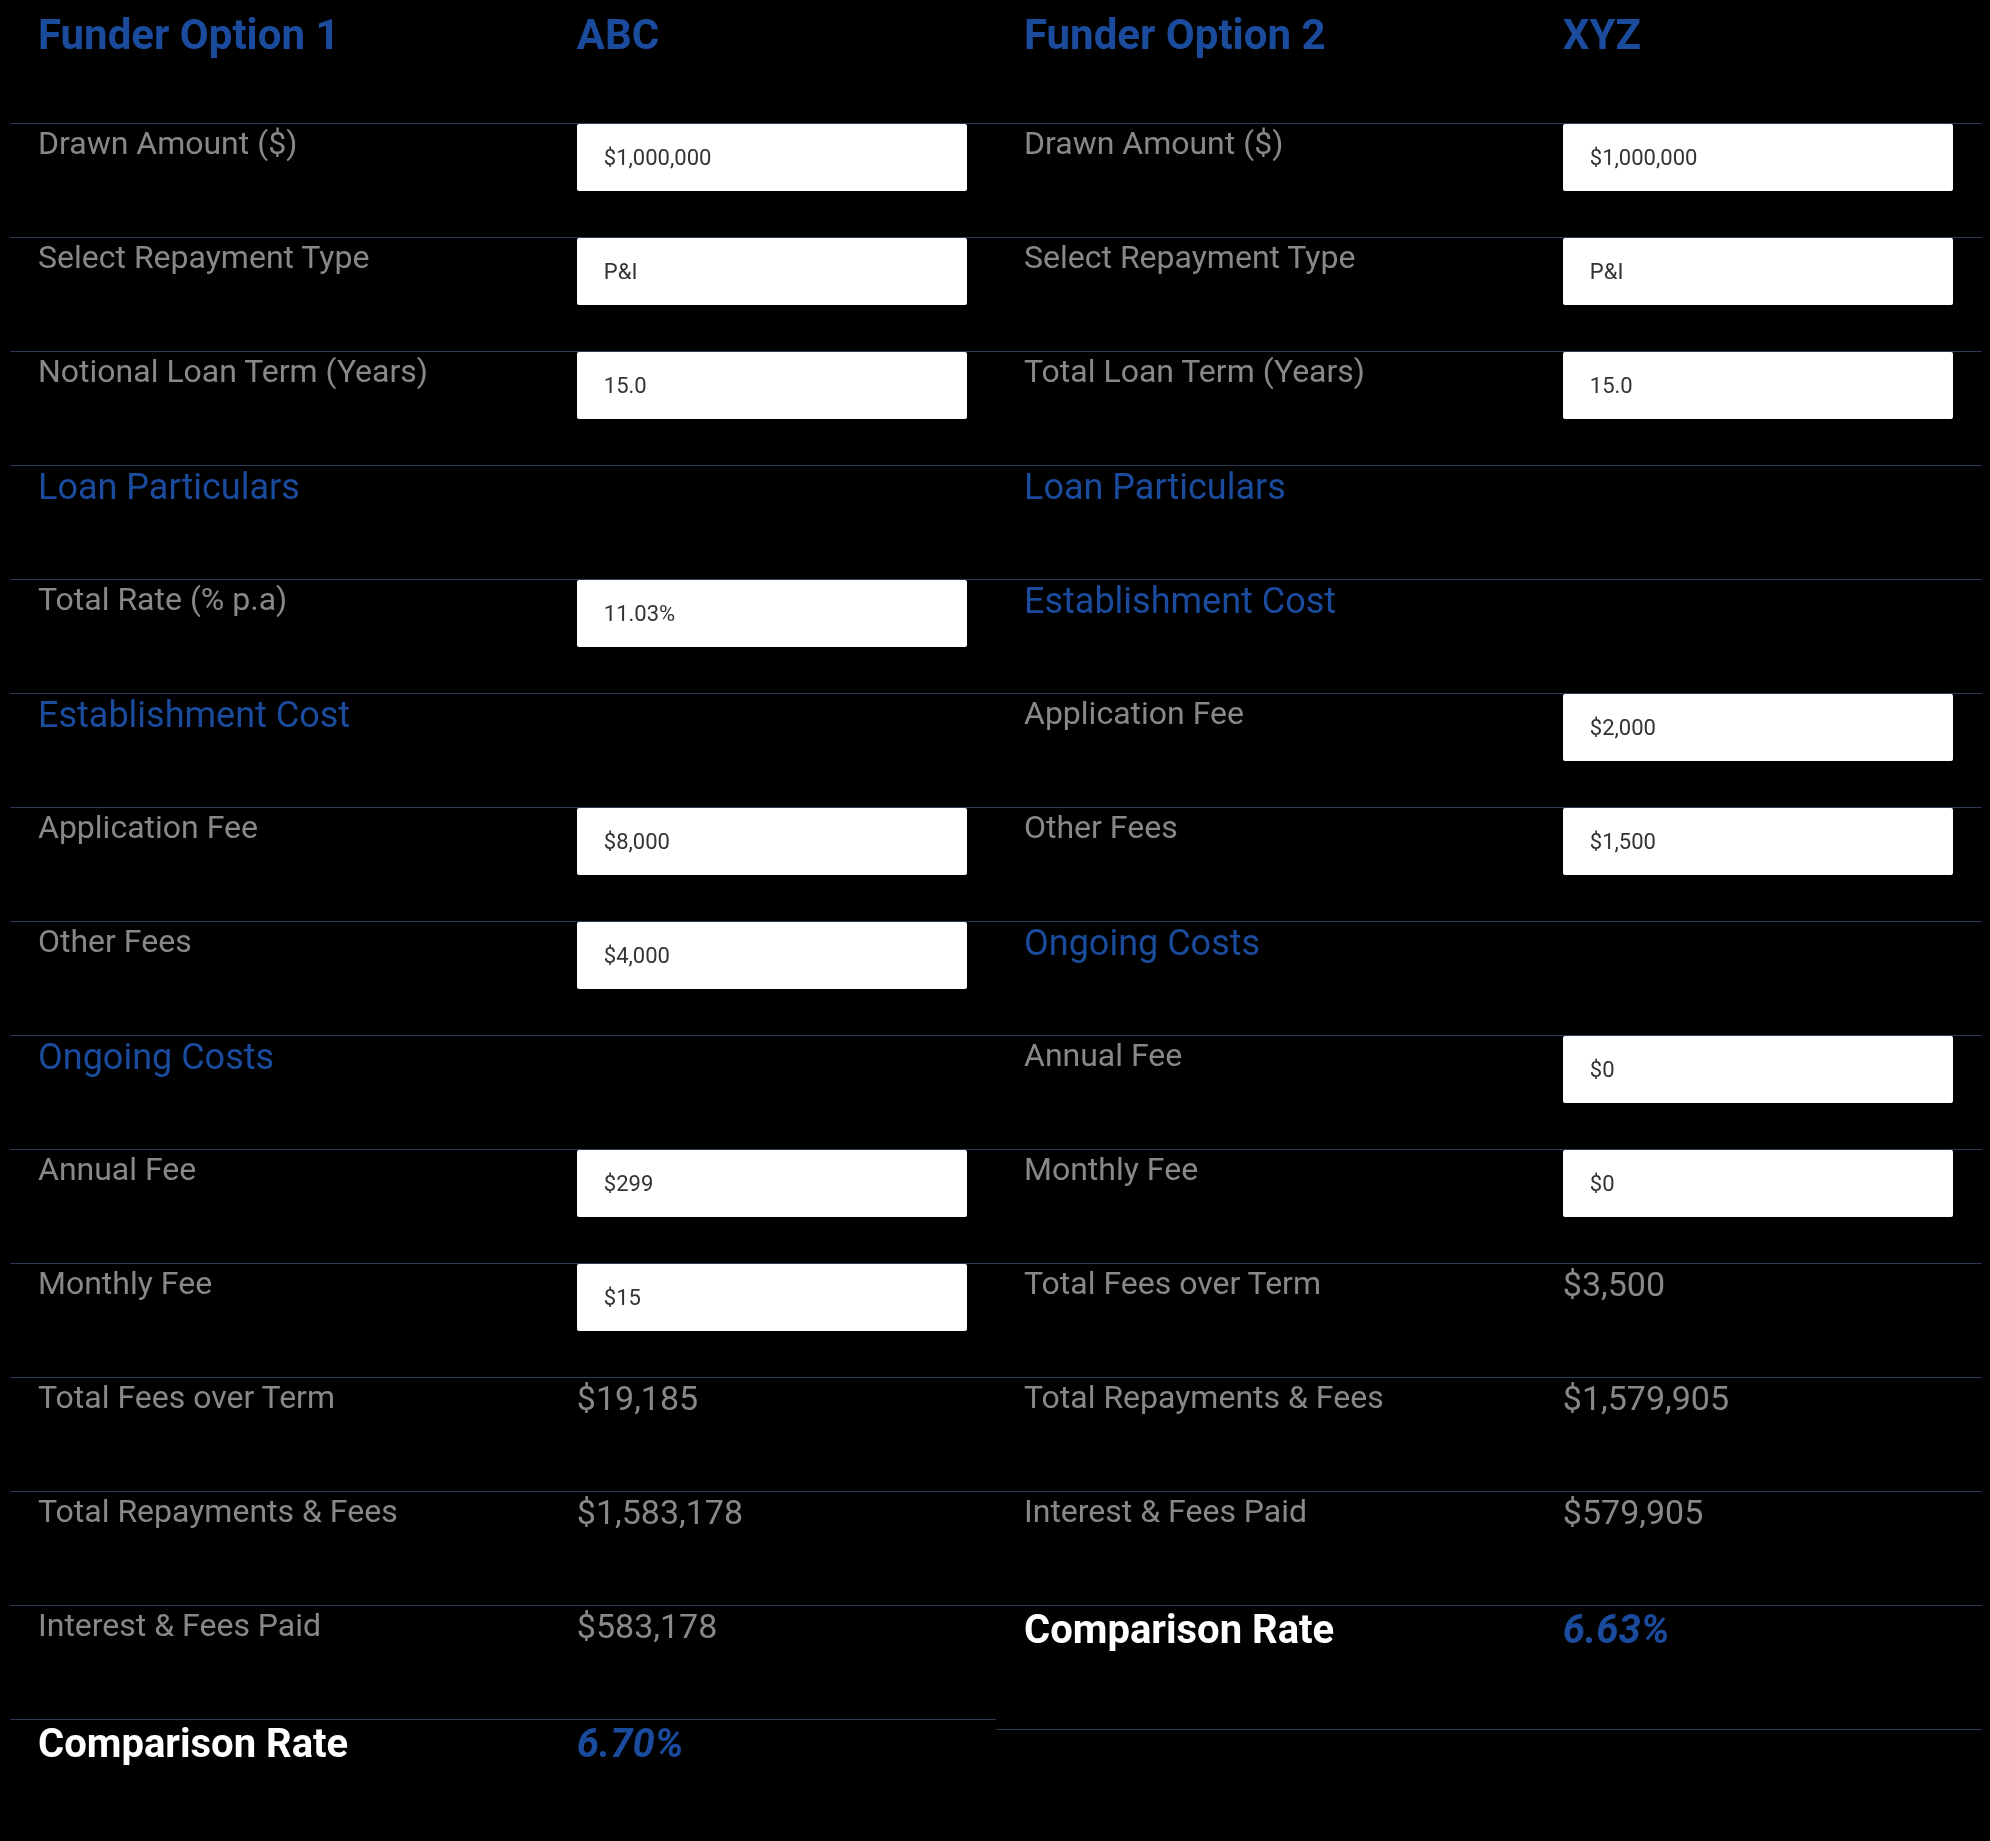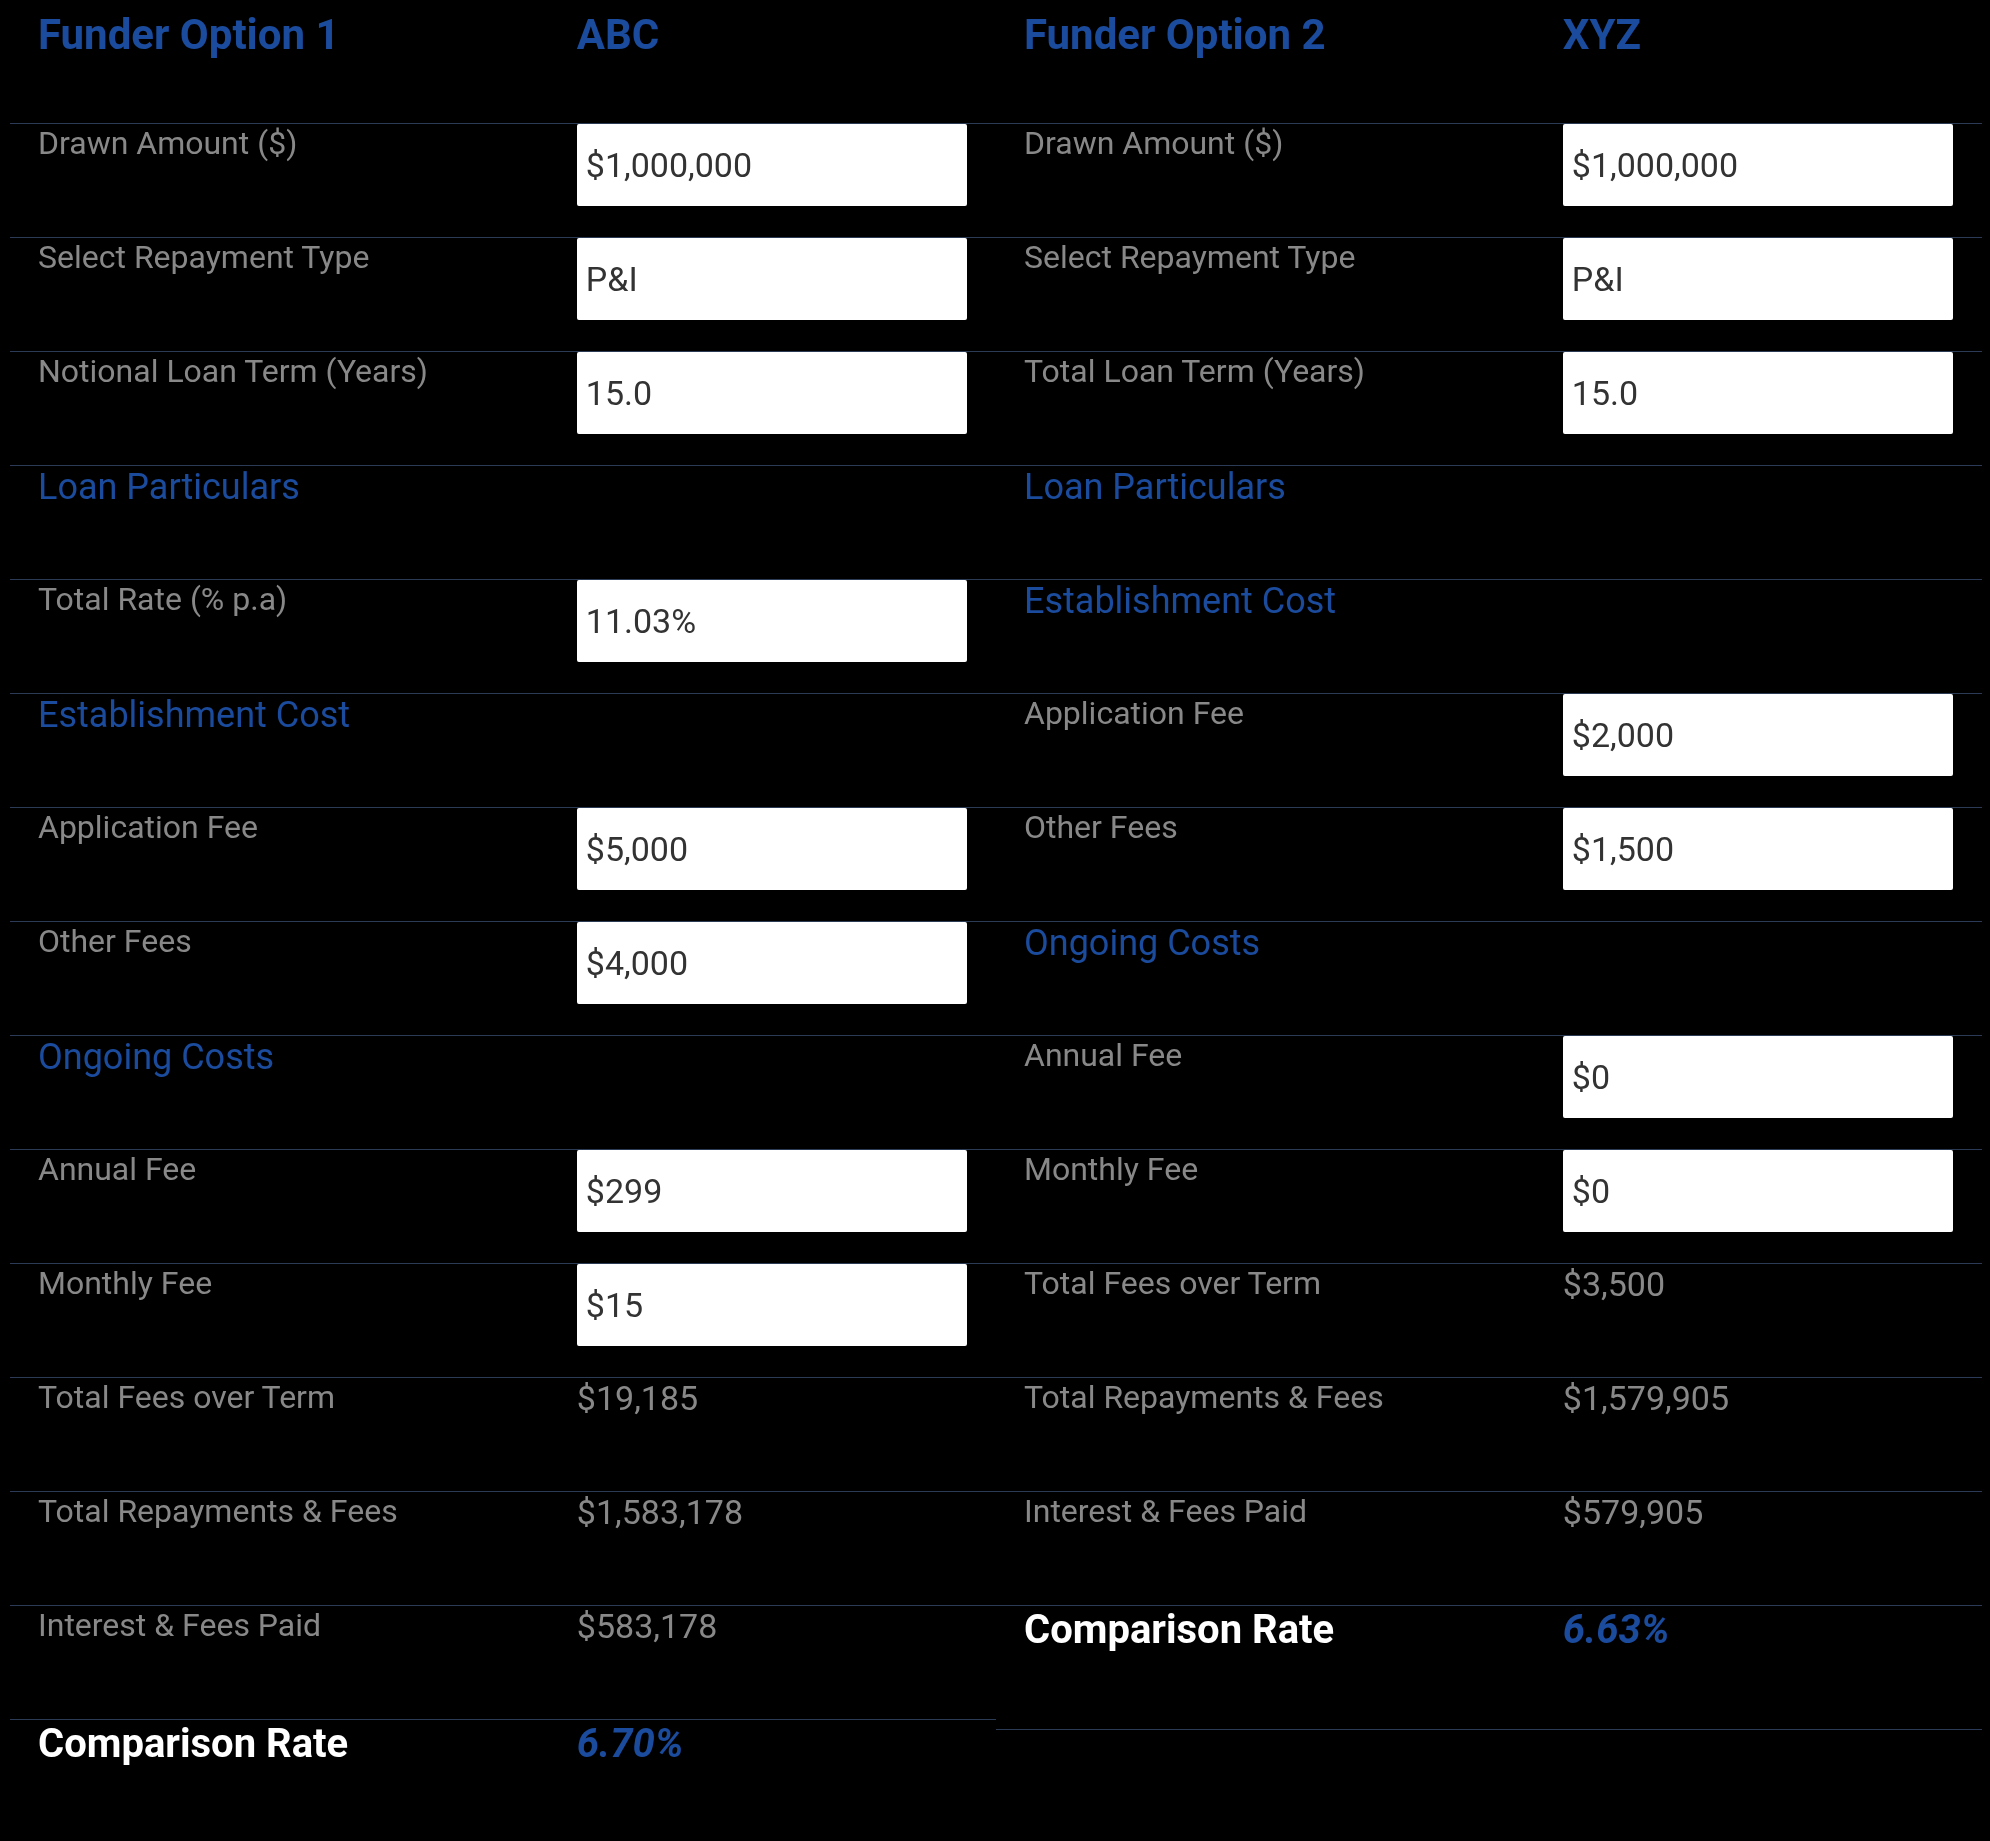--- a/index.html
+++ b/index.html
@@ -37,22 +37,22 @@
     font-size: 32px;
   }
   .value-cell {
     flex: 1;
     color: #888;
     font-size: 34px;
   }
   .value-box {
     background: #fff;
     color: #333;
-    padding: 21px 9px;
-    font-size: 34px;
+    padding: 21px 27px;
+    font-size: 22px;
     border-radius: 1.9px;
   }
   .hdr-left {
     flex: 0 0 58%;
     color: #1b4b9c;
     font-weight: 700;
     font-size: 42px;
   }
   .hdr-right {
     flex: 1;
@@ -116,21 +116,21 @@
       <div class="value-cell">
           <div class="value-box">11.03%</div>
         </div>
     </div>
     <div class="row section">
       <div class="section-label">Establishment Cost</div>
     </div>
     <div class="row">
       <div class="label-cell">Application Fee</div>
       <div class="value-cell">
-          <div class="value-box">$5,000</div>
+          <div class="value-box">$8,000</div>
         </div>
     </div>
     <div class="row">
       <div class="label-cell">Other Fees</div>
       <div class="value-cell">
           <div class="value-box">$4,000</div>
         </div>
     </div>
     <div class="row section">
       <div class="section-label">Ongoing Costs</div>

